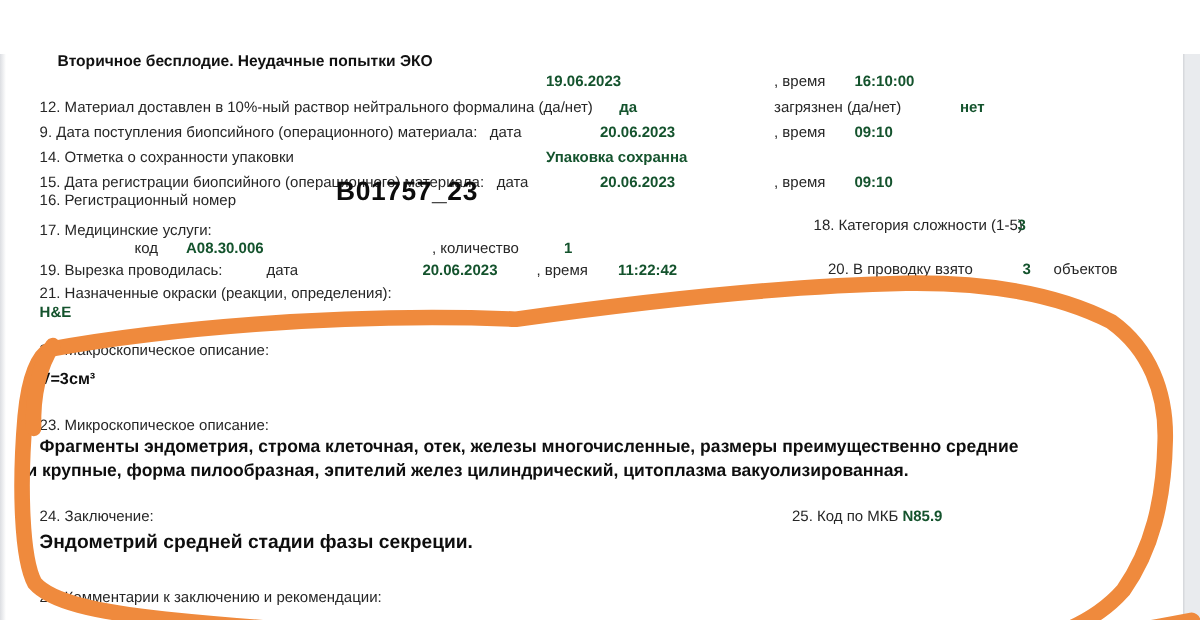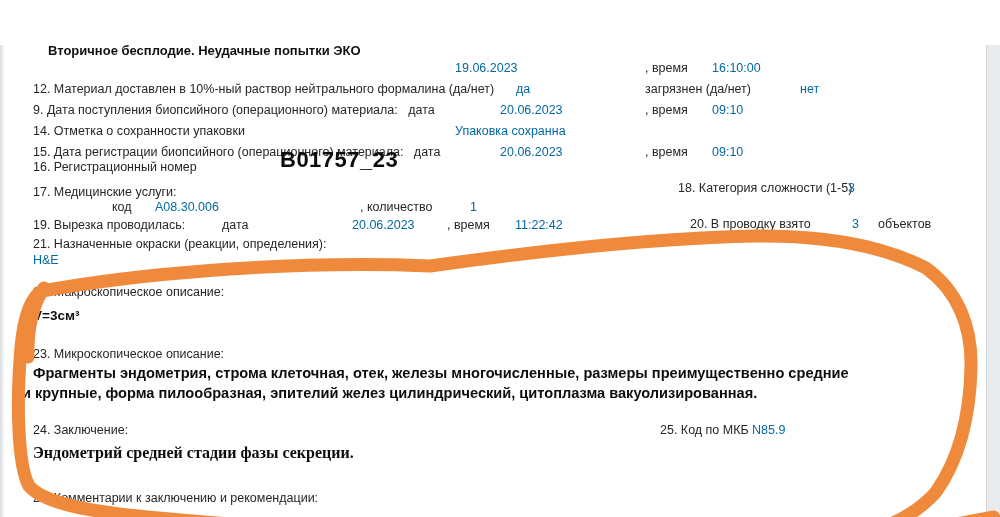--- a/index.html
+++ b/index.html
@@ -4,25 +4,25 @@
 <style>
   html,body{margin:0;padding:0;background:#fff;}
   .doc{
     position:relative;width:1000px;height:517px;overflow:hidden;
     background:#ffffff;
     font-family:"Liberation Sans","DejaVu Sans",sans-serif;
     color:#1e1e1e;
     margin-top:45px;
   }
   .t{position:absolute;white-space:pre;font-size:12.5px;line-height:15px;color:#262626;}
-  .b{font-weight:normal;color:#0369a1;}
+  .b{font-weight:bold;color:#14532d;}
   .title{font-size:13px;font-weight:bold;color:#111;}
   .reg{font-size:22px;font-weight:bold;letter-spacing:0.5px;color:#0c0c0c;}
   .para{font-size:14.6px;font-weight:bold;color:#0e0e0e;}
-  .concl{font-size:16px;font-weight:bold;color:#0e0e0e;font-family:Liberation Serif, serif;}
+  .concl{font-size:16px;font-weight:bold;color:#0e0e0e;}
   .macro{font-size:13.5px;font-weight:bold;color:#0e0e0e;}
   .frag{font-size:13px;font-weight:bold;color:#333;}
   .edge-right{
     position:absolute;top:0;right:0;width:13px;height:517px;
     background:#e9ebee;border-left:1px solid #d2d4d8;z-index:2;
   }
   .edge-left{
     position:absolute;top:0;left:0;width:5px;height:517px;
     background:linear-gradient(to right,#dcdee2,rgba(255,255,255,0));z-index:2;
   }

